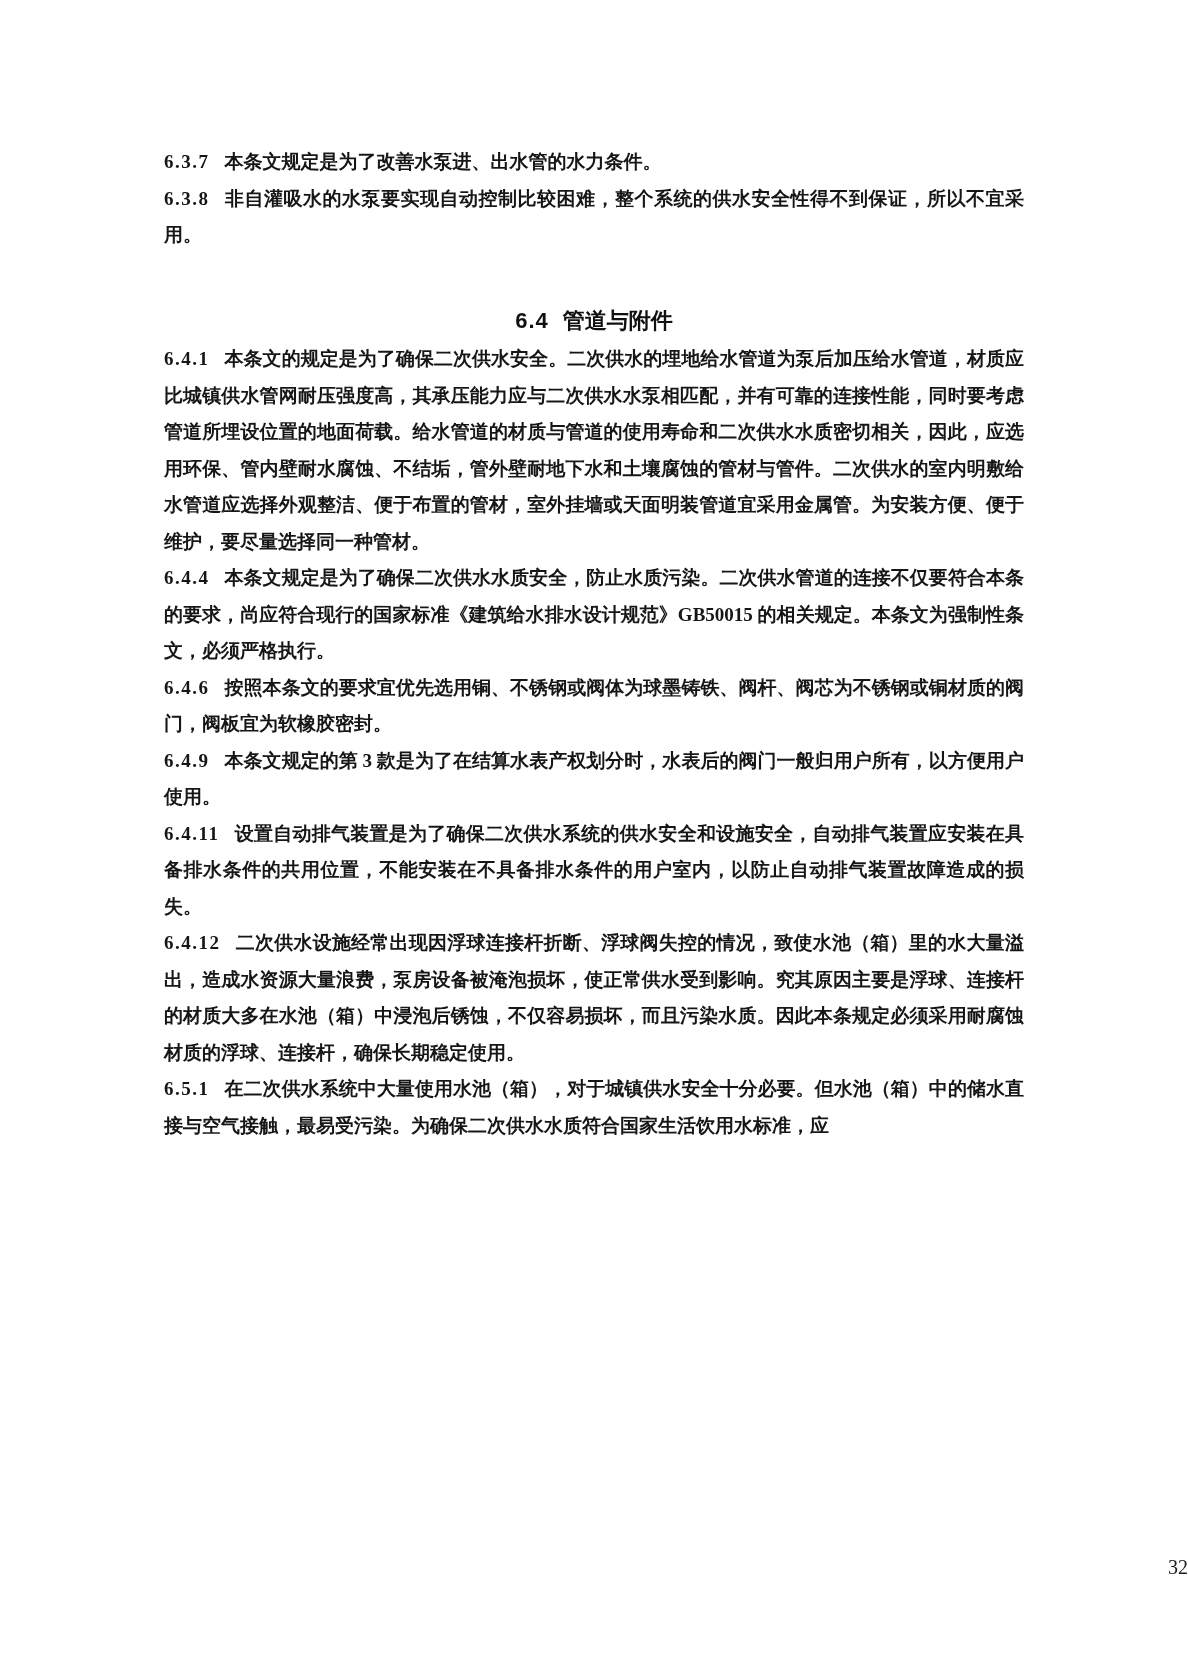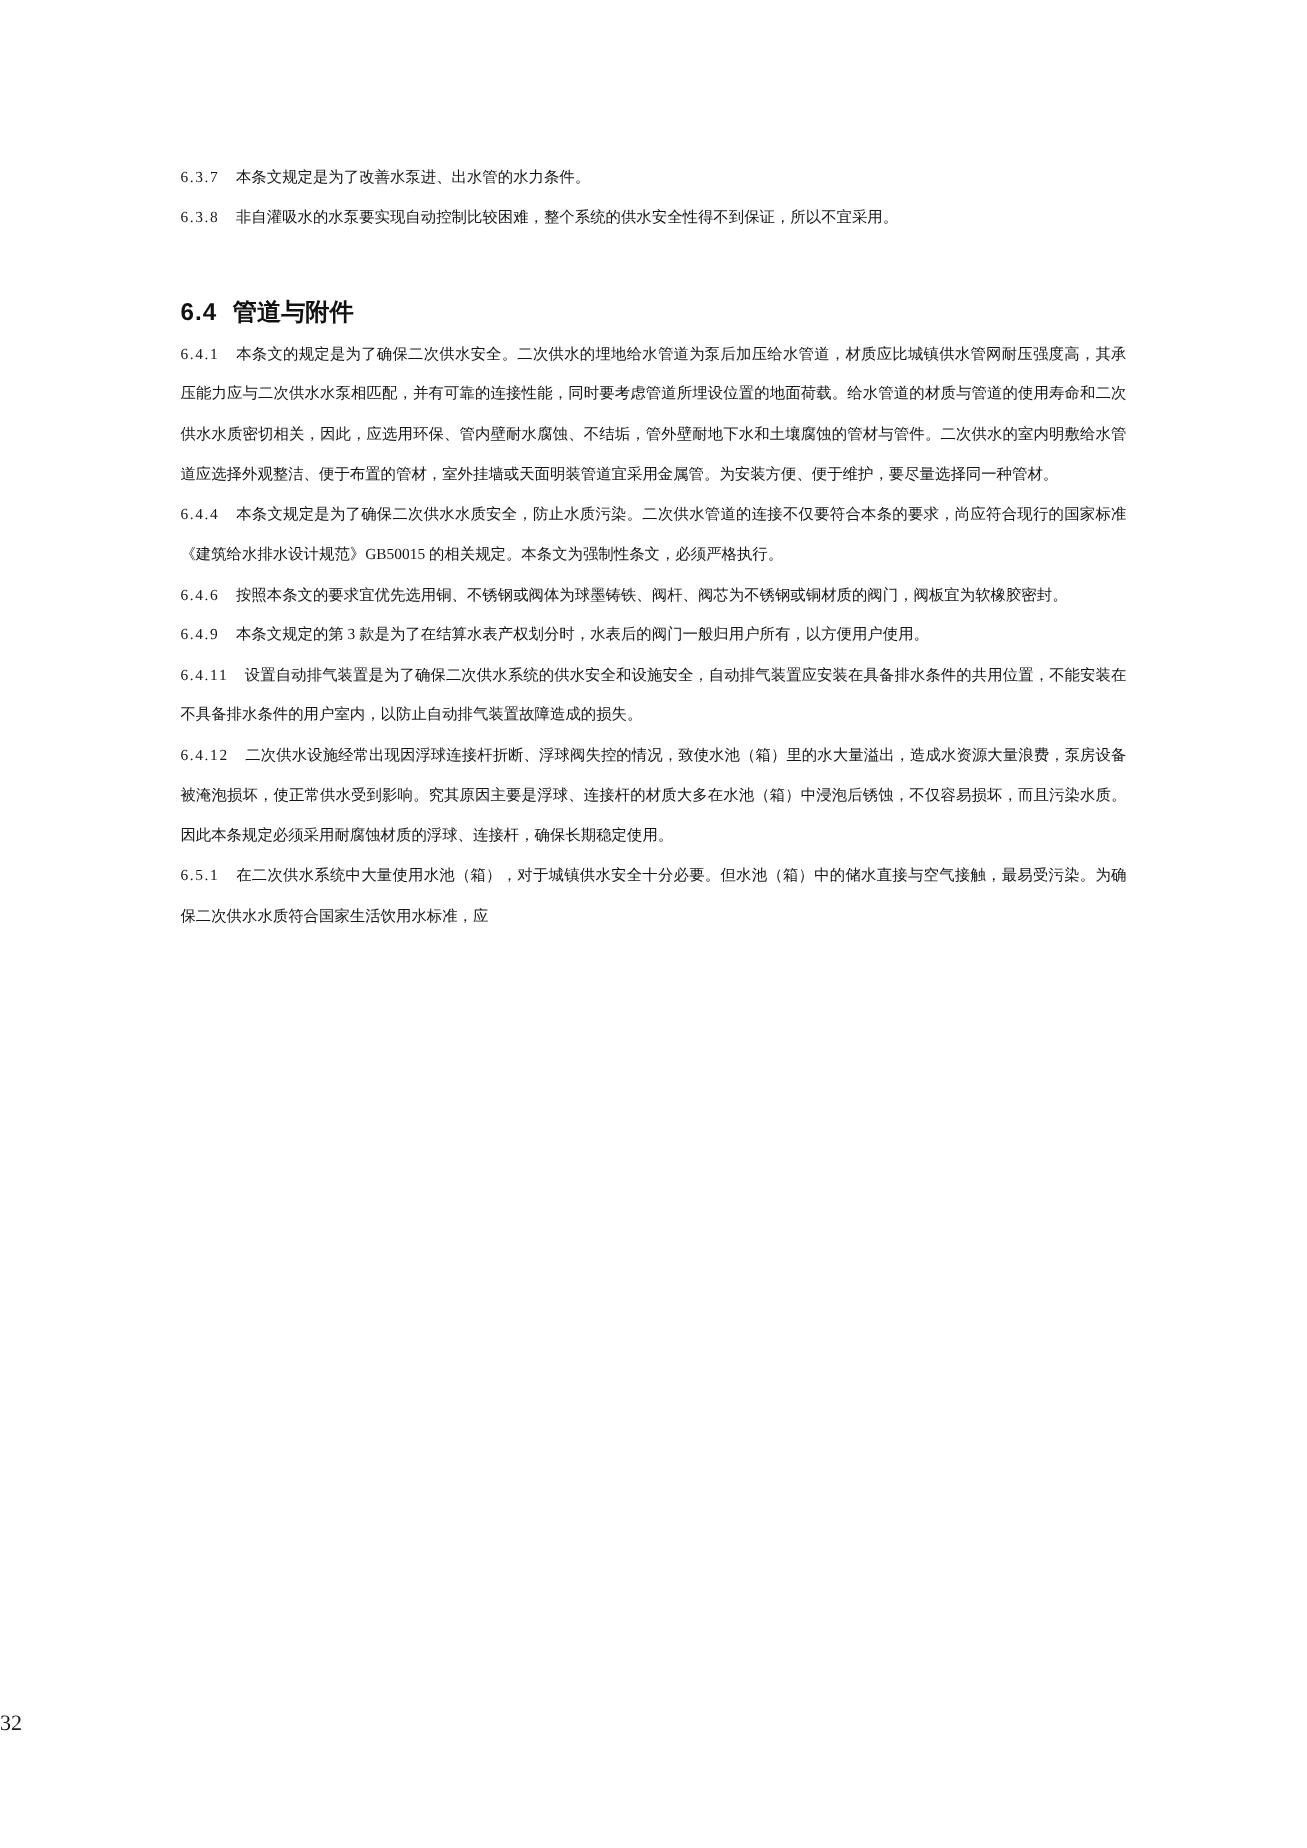--- a/index.html
+++ b/index.html
@@ -14,50 +14,51 @@
   }
   .page { position: absolute; inset: 0; }
   .doc-content {
     position: absolute;
     left: 164px;
     top: 144px;
     width: 860px;
   }
   .clause {
     margin: 0;
-    font-size: 14px;
+    font-size: 19px;
     line-height: 36.5px;
     text-align: justify;
     text-justify: inter-ideograph;
     word-break: break-all;
+    font-weight: bold;
   }
   .clause .num {
     letter-spacing: 1.5px;
     margin-right: 15px;
     white-space: nowrap;
   }
   .section-heading {
     margin: 49px 0 2px 0;
     font-size: 22px;
     line-height: 36.5px;
     font-weight: bold;
-    text-align: left;
+    text-align: center;
     font-family: "Liberation Sans", "DejaVu Sans", sans-serif;
     color: #111;
   }
   .section-heading .num {
     letter-spacing: 1px;
     margin-right: 14px;
   }
   .page-footer {
     position: absolute;
     left: 0;
     top: 1556px;
     width: 100%;
-    text-align: left;
+    text-align: right;
   }
   .page-number {
     font-size: 20px;
     color: #1a1a1a;
   }
 </style>
 </head>
 <body>
 
 <main class="page">

